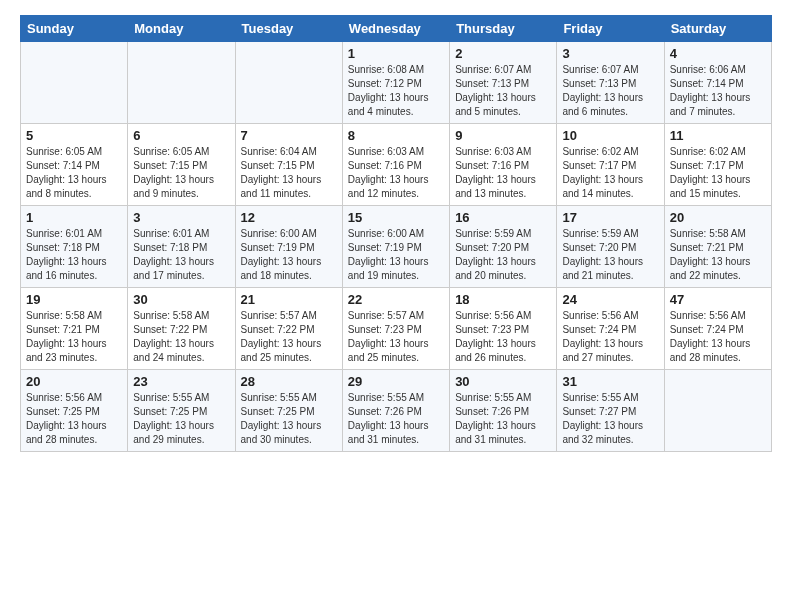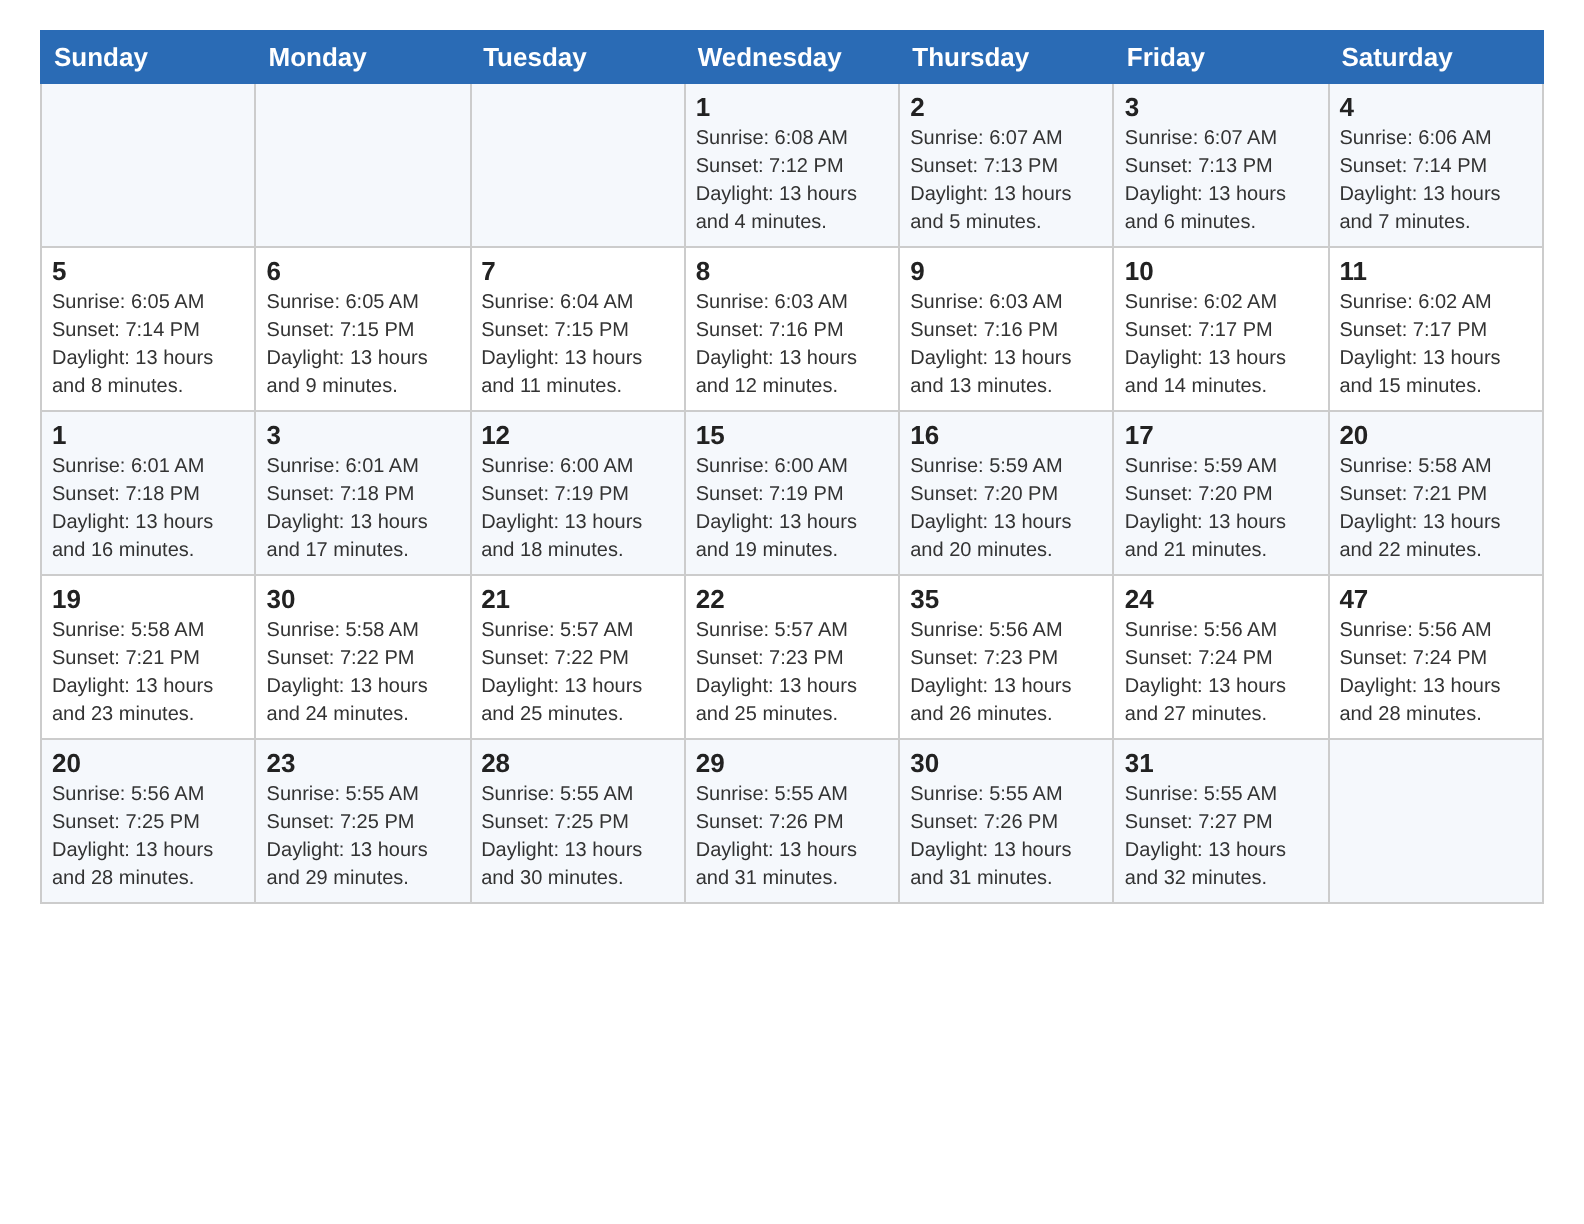--- a/index.html
+++ b/index.html
@@ -134,21 +134,21 @@
           </td>
           <td>
             <div class="day-number">21</div>
             <div class="day-info">Sunrise: 5:57 AM<br>Sunset: 7:22 PM<br>Daylight: 13 hours and 25 minutes.</div>
           </td>
           <td>
             <div class="day-number">22</div>
             <div class="day-info">Sunrise: 5:57 AM<br>Sunset: 7:23 PM<br>Daylight: 13 hours and 25 minutes.</div>
           </td>
           <td>
-            <div class="day-number">35</div>
+            <div class="day-number">18</div>
             <div class="day-info">Sunrise: 5:56 AM<br>Sunset: 7:23 PM<br>Daylight: 13 hours and 26 minutes.</div>
           </td>
           <td>
             <div class="day-number">24</div>
             <div class="day-info">Sunrise: 5:56 AM<br>Sunset: 7:24 PM<br>Daylight: 13 hours and 27 minutes.</div>
           </td>
           <td>
             <div class="day-number">47</div>
             <div class="day-info">Sunrise: 5:56 AM<br>Sunset: 7:24 PM<br>Daylight: 13 hours and 28 minutes.</div>
           </td>

